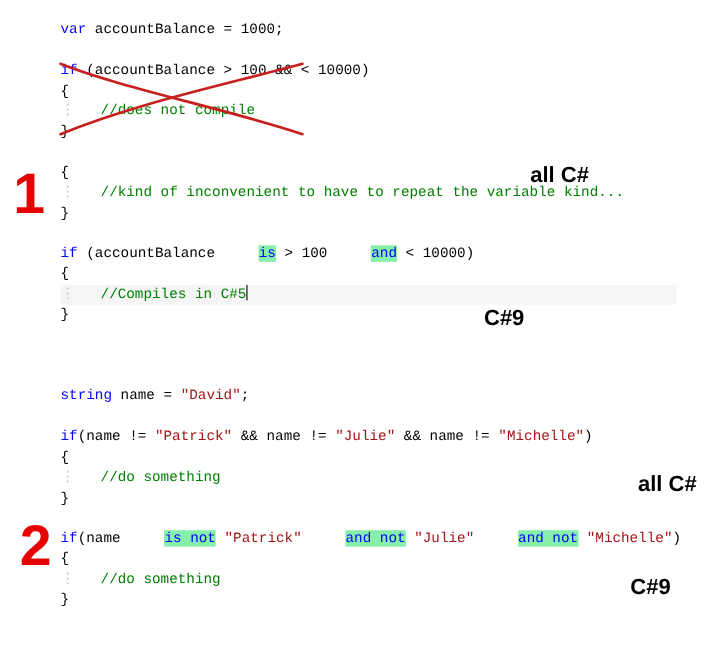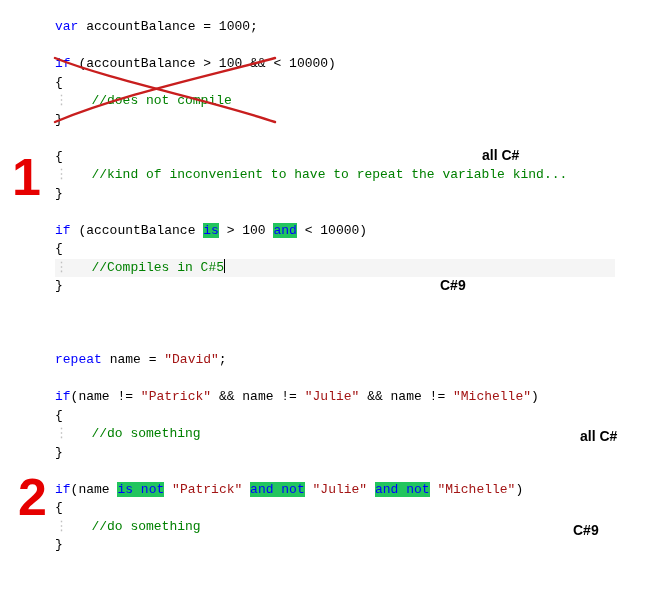--- a/index.html
+++ b/index.html
@@ -21,29 +21,29 @@
     top: 18px;
     width: 560px;
   }
   .line { white-space: pre; }
   .kw { color: #0000ff; }
   .var { color: #000000; }
   .str { color: #a31515; }
   .cmt { color: #008000; }
   .num { color: #000000; }
   .punc { color: #000000; }
-  .hl { background: #22c55e; }
+  .hl { background: #86efac; margin-left: 32px; }
   .cursor-line { background: #f5f5f5; }
   .guide { color: #c0c0c0; }
 
   .annot {
     position: absolute;
     font-family: Arial, Helvetica, sans-serif;
     font-weight: bold;
-    font-size: 14px;
+    font-size: 20px;
     color: #000000;
   }
   .big-num {
     position: absolute;
     font-family: Arial, Helvetica, sans-serif;
     font-weight: 900;
     font-size: 52px;
     color: #e60000;
   }
   .cross {
@@ -81,21 +81,21 @@
 
   <div class="line blk"><span class="kw">if</span><span class="punc"> (</span><span class="var">accountBalance</span><span> </span><span class="kw hl">is</span><span class="punc"> &gt; </span><span class="num">100</span><span> </span><span class="kw hl">and</span><span class="punc"> &lt; </span><span class="num">10000</span><span class="punc">)</span></div>
   <div class="line blk"><span class="punc">{</span></div>
   <div class="line blk cursor-line"><span class="guide">⋮   </span><span class="cmt">//Compiles in C#5</span><span class="caret-bar"></span></div>
   <div class="line blk"><span class="punc">}</span></div>
 
   <div class="gap"></div>
   <div class="gap"></div>
   <div class="gap"></div>
 
-  <div class="line blk"><span class="kw">repeat</span><span> </span><span class="var">name</span><span class="punc"> = </span><span class="str">"David"</span><span class="punc">;</span></div>
+  <div class="line blk"><span class="kw">string</span><span> </span><span class="var">name</span><span class="punc"> = </span><span class="str">"David"</span><span class="punc">;</span></div>
   <div class="gap"></div>
 
   <div class="line blk"><span class="kw">if</span><span class="punc">(</span><span class="var">name</span><span class="punc"> != </span><span class="str">"Patrick"</span><span class="punc"> &amp;&amp; </span><span class="var">name</span><span class="punc"> != </span><span class="str">"Julie"</span><span class="punc"> &amp;&amp; </span><span class="var">name</span><span class="punc"> != </span><span class="str">"Michelle"</span><span class="punc">)</span></div>
   <div class="line blk"><span class="punc">{</span></div>
   <div class="line blk"><span class="guide">⋮   </span><span class="cmt">//do something</span></div>
   <div class="line blk"><span class="punc">}</span></div>
   <div class="gap"></div>
 
   <div class="line blk"><span class="kw">if</span><span class="punc">(</span><span class="var">name</span><span> </span><span class="kw hl">is not</span><span> </span><span class="str">"Patrick"</span><span> </span><span class="kw hl">and not</span><span> </span><span class="str">"Julie"</span><span> </span><span class="kw hl">and not</span><span> </span><span class="str">"Michelle"</span><span class="punc">)</span></div>
   <div class="line blk"><span class="punc">{</span></div>

